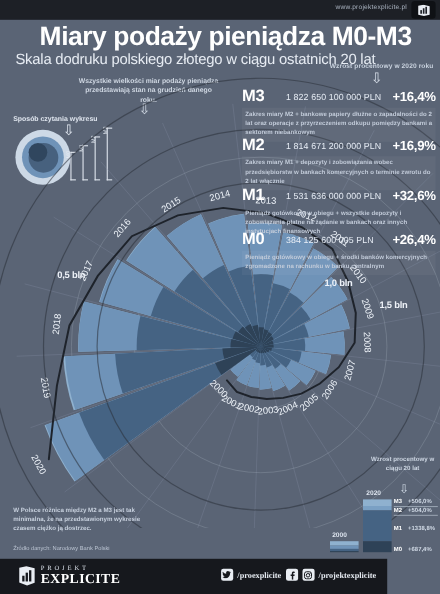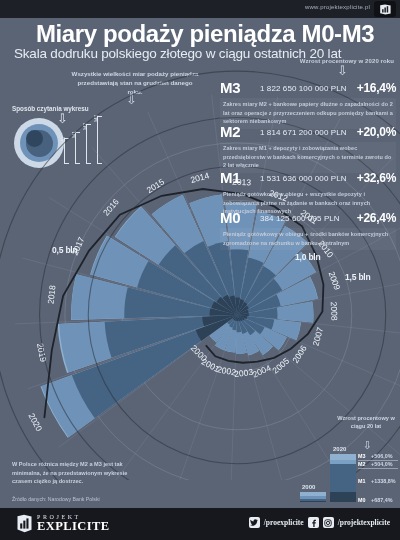--- a/index.html
+++ b/index.html
@@ -66,21 +66,21 @@
   .lgkey b{color:#fff;display:inline-block;width:13px;}
   .lgkey span{color:#cfd8e4;}
   .lgline{position:absolute;height:1px;background:#aab4c2;opacity:.75;}
 
   
   .foot{position:absolute;left:12px;top:460px;width:120px;font-size:5.6px;font-weight:bold;
         color:#c7d0dd;line-height:1.55;}
   .src{position:absolute;left:12px;top:496px;font-size:5.2px;color:#b9c2d0;}
 
   
-  .footer{position:absolute;left:0;bottom:0;width:400px;height:32px;background:#16181d;margin-top:20px;}
+  .footer{position:absolute;left:0;bottom:0;width:352px;height:32px;background:#16181d;margin-top:20px;}
   .flogo{position:absolute;left:16px;top:6px;display:flex;align-items:center;gap:4px;}
   .flogo-mark{width:17px;height:19px;position:relative;}
   .flogo-txt{line-height:1;}
   .flogo-txt .l1{font-size:6px;letter-spacing:2.6px;color:#dfe5ee;font-family:"Liberation Serif",serif;}
   .flogo-txt .l2{font-size:12.5px;font-weight:bold;letter-spacing:.4px;color:#fff;font-family:"Liberation Serif",serif;}
   .social{position:absolute;right:10px;top:9px;display:flex;align-items:center;gap:4px;font-size:7.5px;color:#e6ebf2;font-family:"Liberation Serif",serif;font-weight:bold;}
   .sbadge{width:11px;height:11px;border-radius:2px;background:#e9edf3;display:inline-flex;align-items:center;justify-content:center;}
 </style>
 </head>
 <body>
@@ -274,21 +274,21 @@
       <div class="mval">1 822 650 100 000 PLN</div>
       <div class="mpct">+16,4%</div>
     </div>
     <div class="mdesc mband">Zakres miary M2 + bankowe papiery dłużne o zapadalności do 2 lat oraz operacje z przyrzeczeniem odkupu pomiędzy bankami a sektorem niebankowym</div>
   </div>
 
   <div class="panel" style="top:126px;">
     <div class="mrow">
       <div class="mcode">M2</div>
       <div class="mval">1 814 671 200 000 PLN</div>
-      <div class="mpct">+20,0%</div>
+      <div class="mpct">+16,9%</div>
     </div>
     <div class="mdesc mband">Zakres miary M1 + depozyty i zobowiązania wobec przedsiębiorstw w bankach komercyjnych o terminie zwrotu do 2 lat włącznie</div>
   </div>
 
   <div class="panel" style="top:172px;">
     <div class="mrow">
       <div class="mcode">M1</div>
       <div class="mval">1 531 636 000 000 PLN</div>
       <div class="mpct">+32,6%</div>
     </div>

